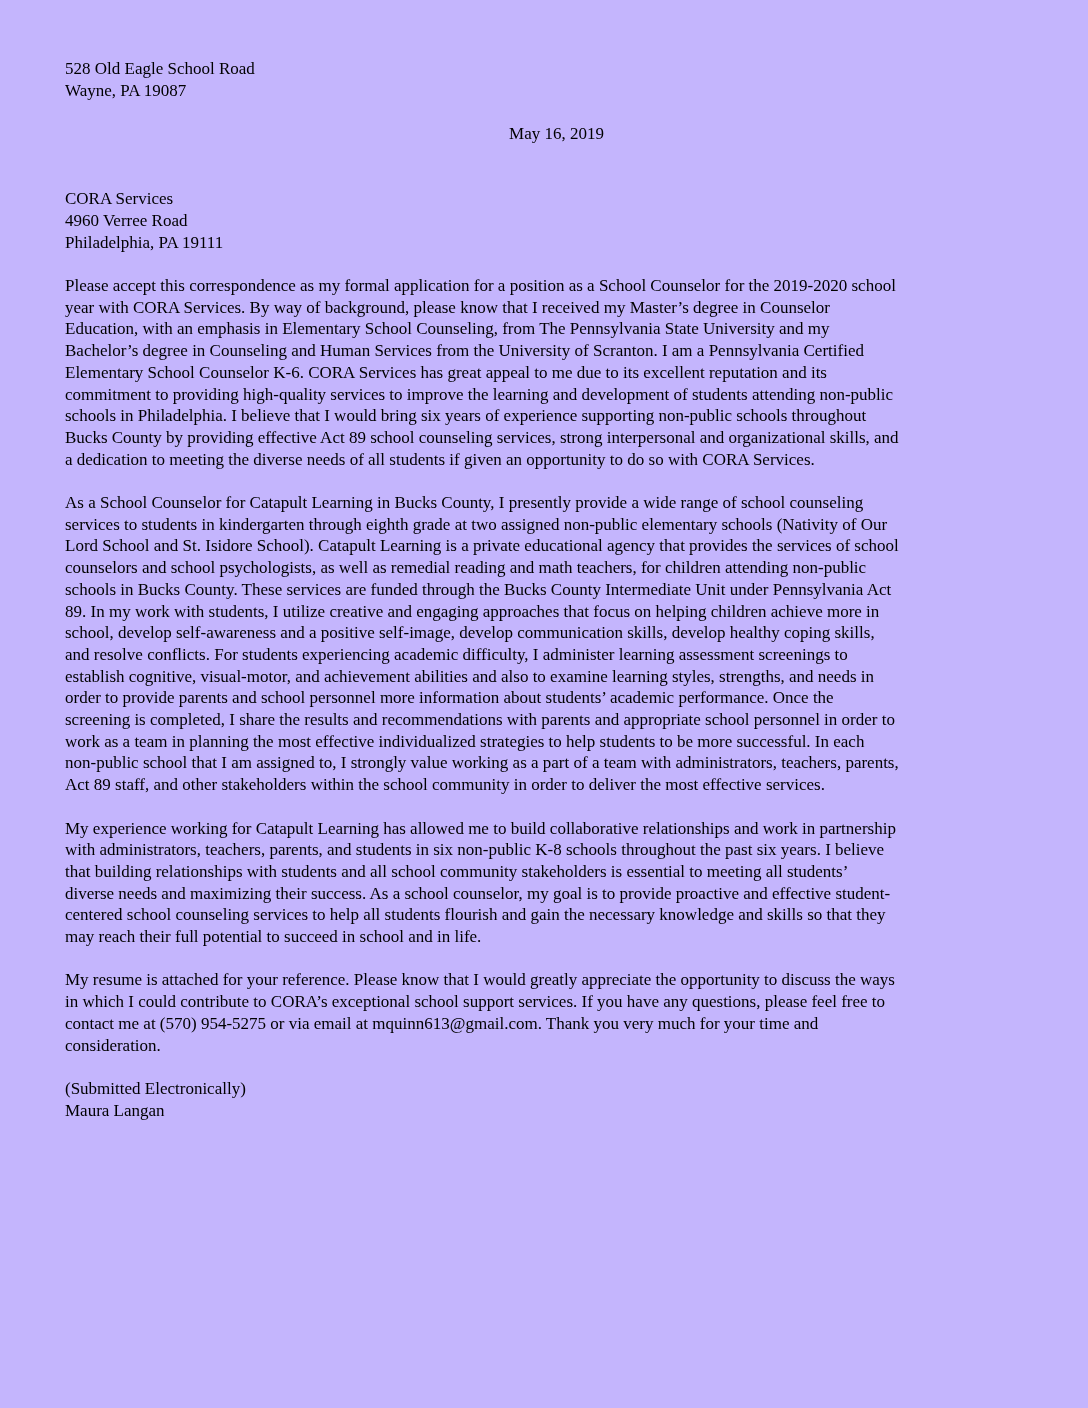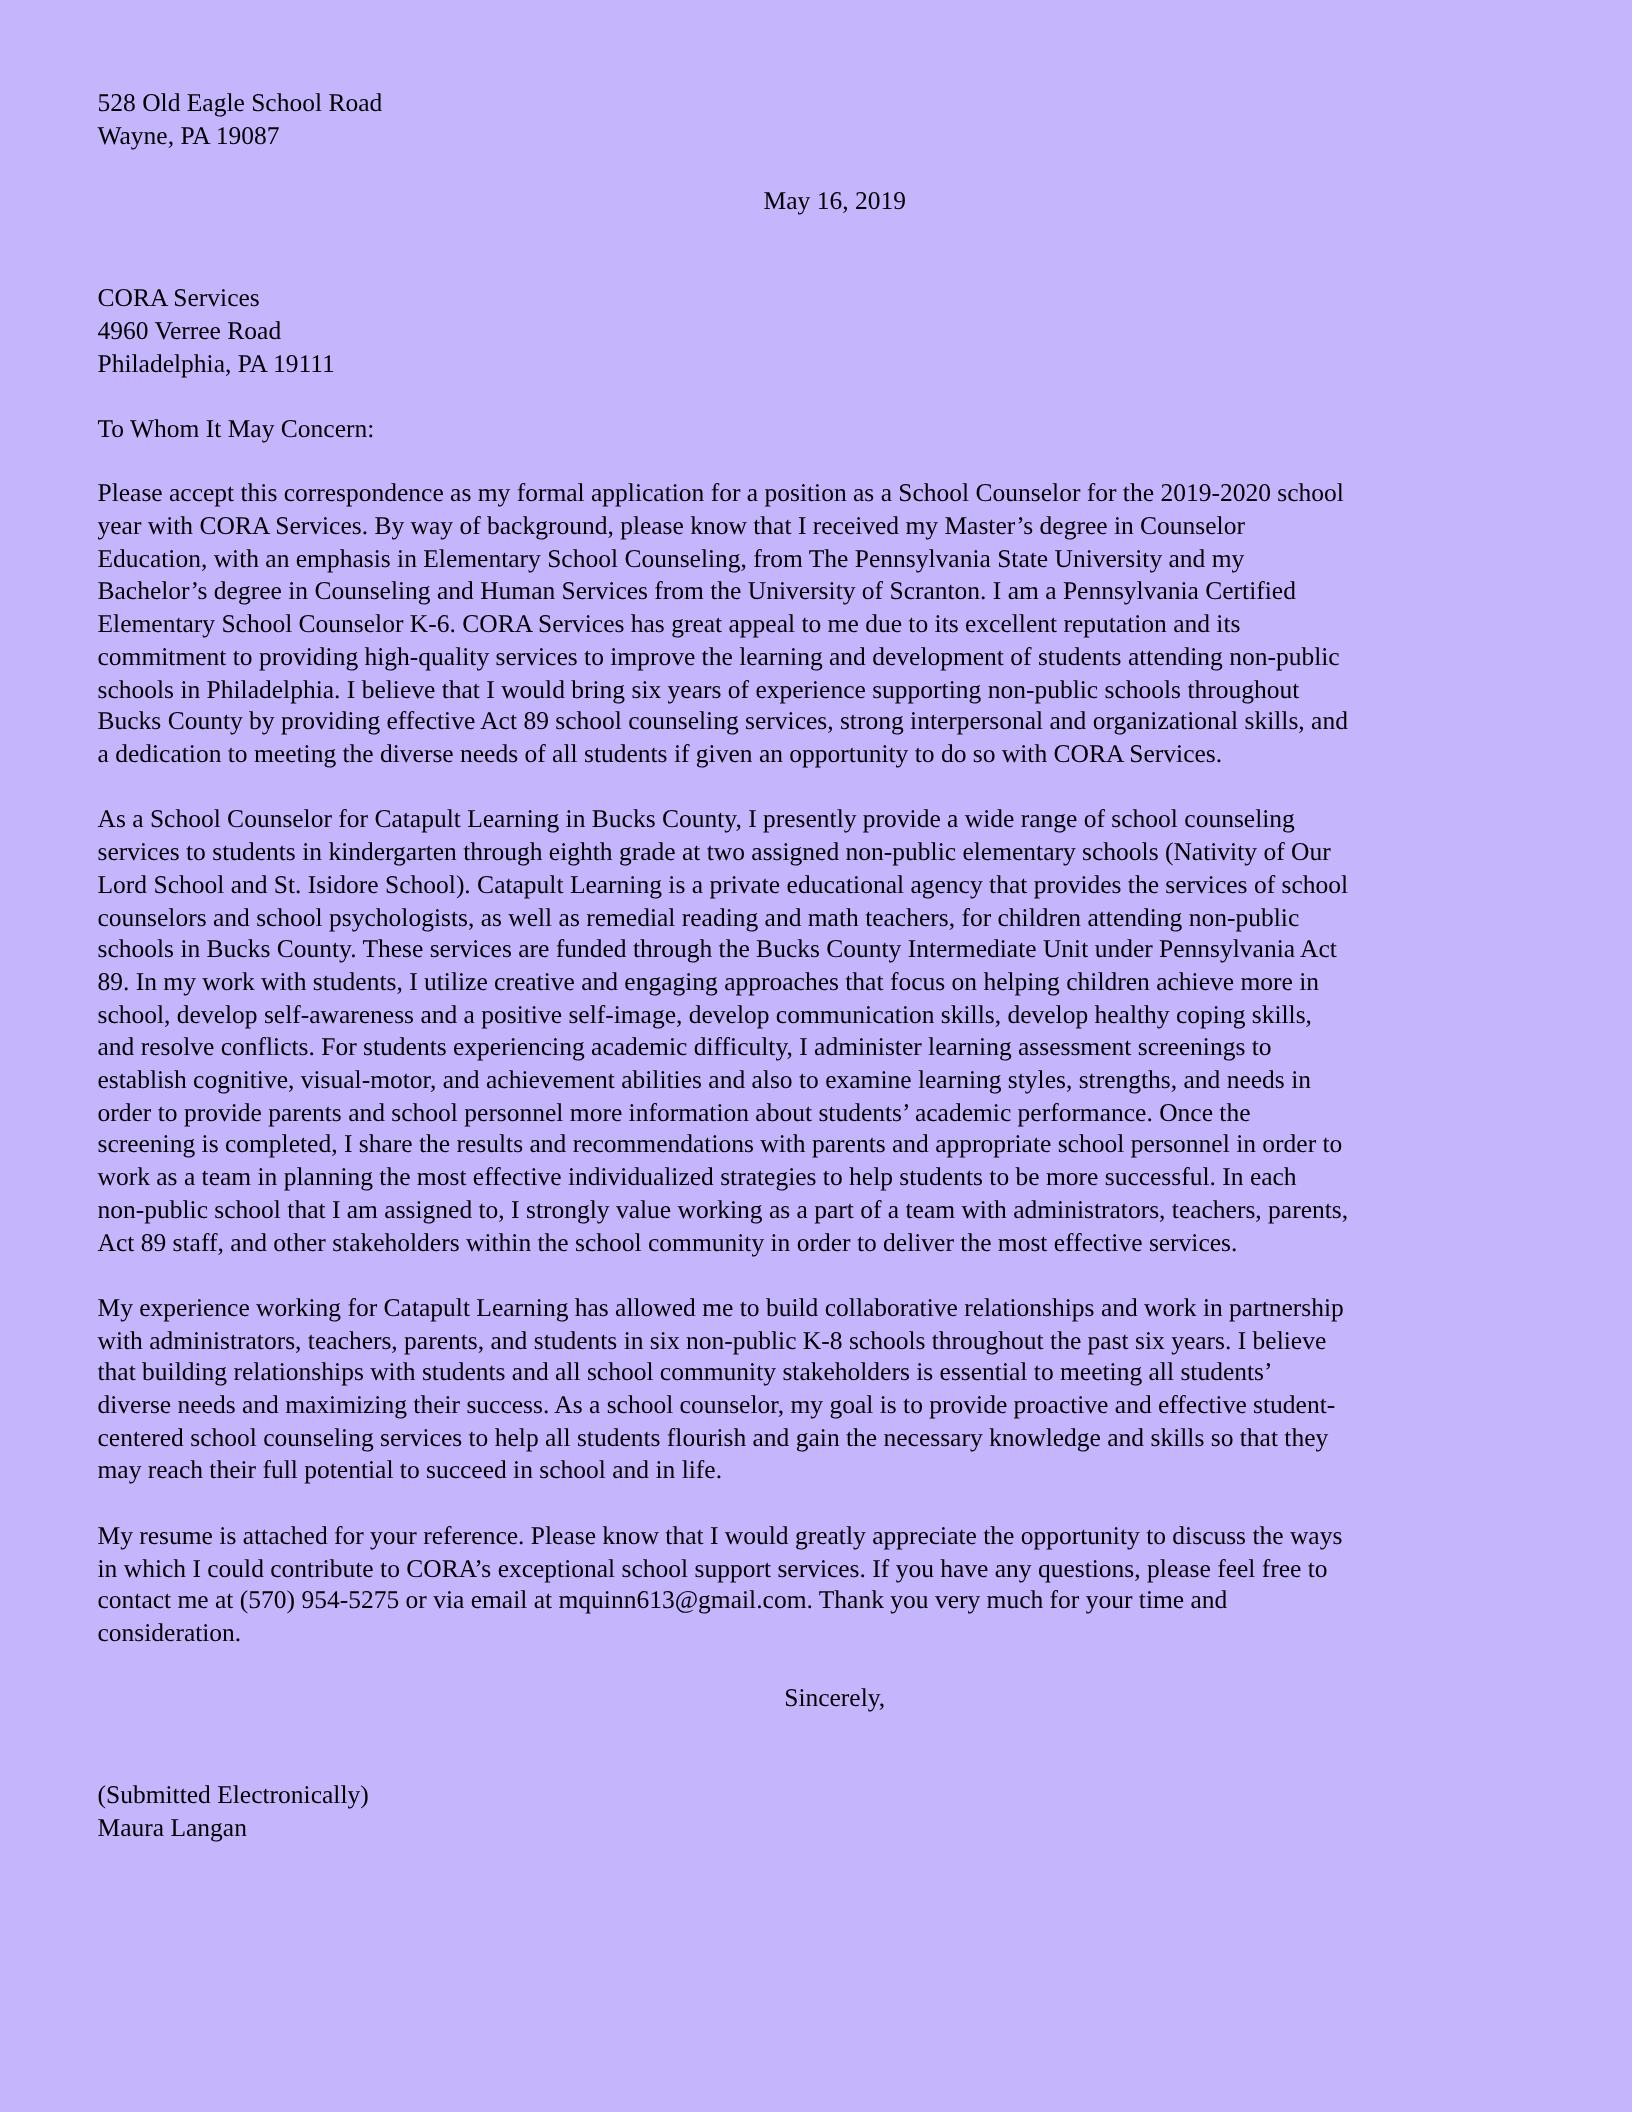--- a/index.html
+++ b/index.html
@@ -31,21 +31,20 @@
 </head>
 <body>
 
 <div class="page">
   <div class="block mb-1">528 Old Eagle School Road
 Wayne, PA 19087</div>
   <div class="block mb-2">May 16, 2019</div>
   <div class="block mb-1">CORA Services
 4960 Verree Road
 Philadelphia, PA 19111</div>
-  <div class="block mb-1">To Whom It May Concern:</div>
   <div class="block mb-1">Please accept this correspondence as my formal application for a position as a School Counselor for the 2019-2020 school
 year with CORA Services. By way of background, please know that I received my Master’s degree in Counselor
 Education, with an emphasis in Elementary School Counseling, from The Pennsylvania State University and my
 Bachelor’s degree in Counseling and Human Services from the University of Scranton. I am a Pennsylvania Certified
 Elementary School Counselor K-6. CORA Services has great appeal to me due to its excellent reputation and its
 commitment to providing high-quality services to improve the learning and development of students attending non-public
 schools in Philadelphia. I believe that I would bring six years of experience supporting non-public schools throughout
 Bucks County by providing effective Act 89 school counseling services, strong interpersonal and organizational skills, and
 a dedication to meeting the diverse needs of all students if given an opportunity to do so with CORA Services.</div>
   <div class="block mb-1">As a School Counselor for Catapult Learning in Bucks County, I presently provide a wide range of school counseling
@@ -65,16 +64,15 @@
   <div class="block mb-1">My experience working for Catapult Learning has allowed me to build collaborative relationships and work in partnership
 with administrators, teachers, parents, and students in six non-public K-8 schools throughout the past six years. I believe
 that building relationships with students and all school community stakeholders is essential to meeting all students’
 diverse needs and maximizing their success. As a school counselor, my goal is to provide proactive and effective student-
 centered school counseling services to help all students flourish and gain the necessary knowledge and skills so that they
 may reach their full potential to succeed in school and in life.</div>
   <div class="block mb-1">My resume is attached for your reference. Please know that I would greatly appreciate the opportunity to discuss the ways
 in which I could contribute to CORA’s exceptional school support services. If you have any questions, please feel free to
 contact me at (570) 954-5275 or via email at mquinn613@gmail.com. Thank you very much for your time and
 consideration.</div>
-  <div class="block mb-2">Sincerely,</div>
   <div class="block">(Submitted Electronically)</div>
   <div class="block">Maura Langan</div>
 </div>
 
 </body></html>

